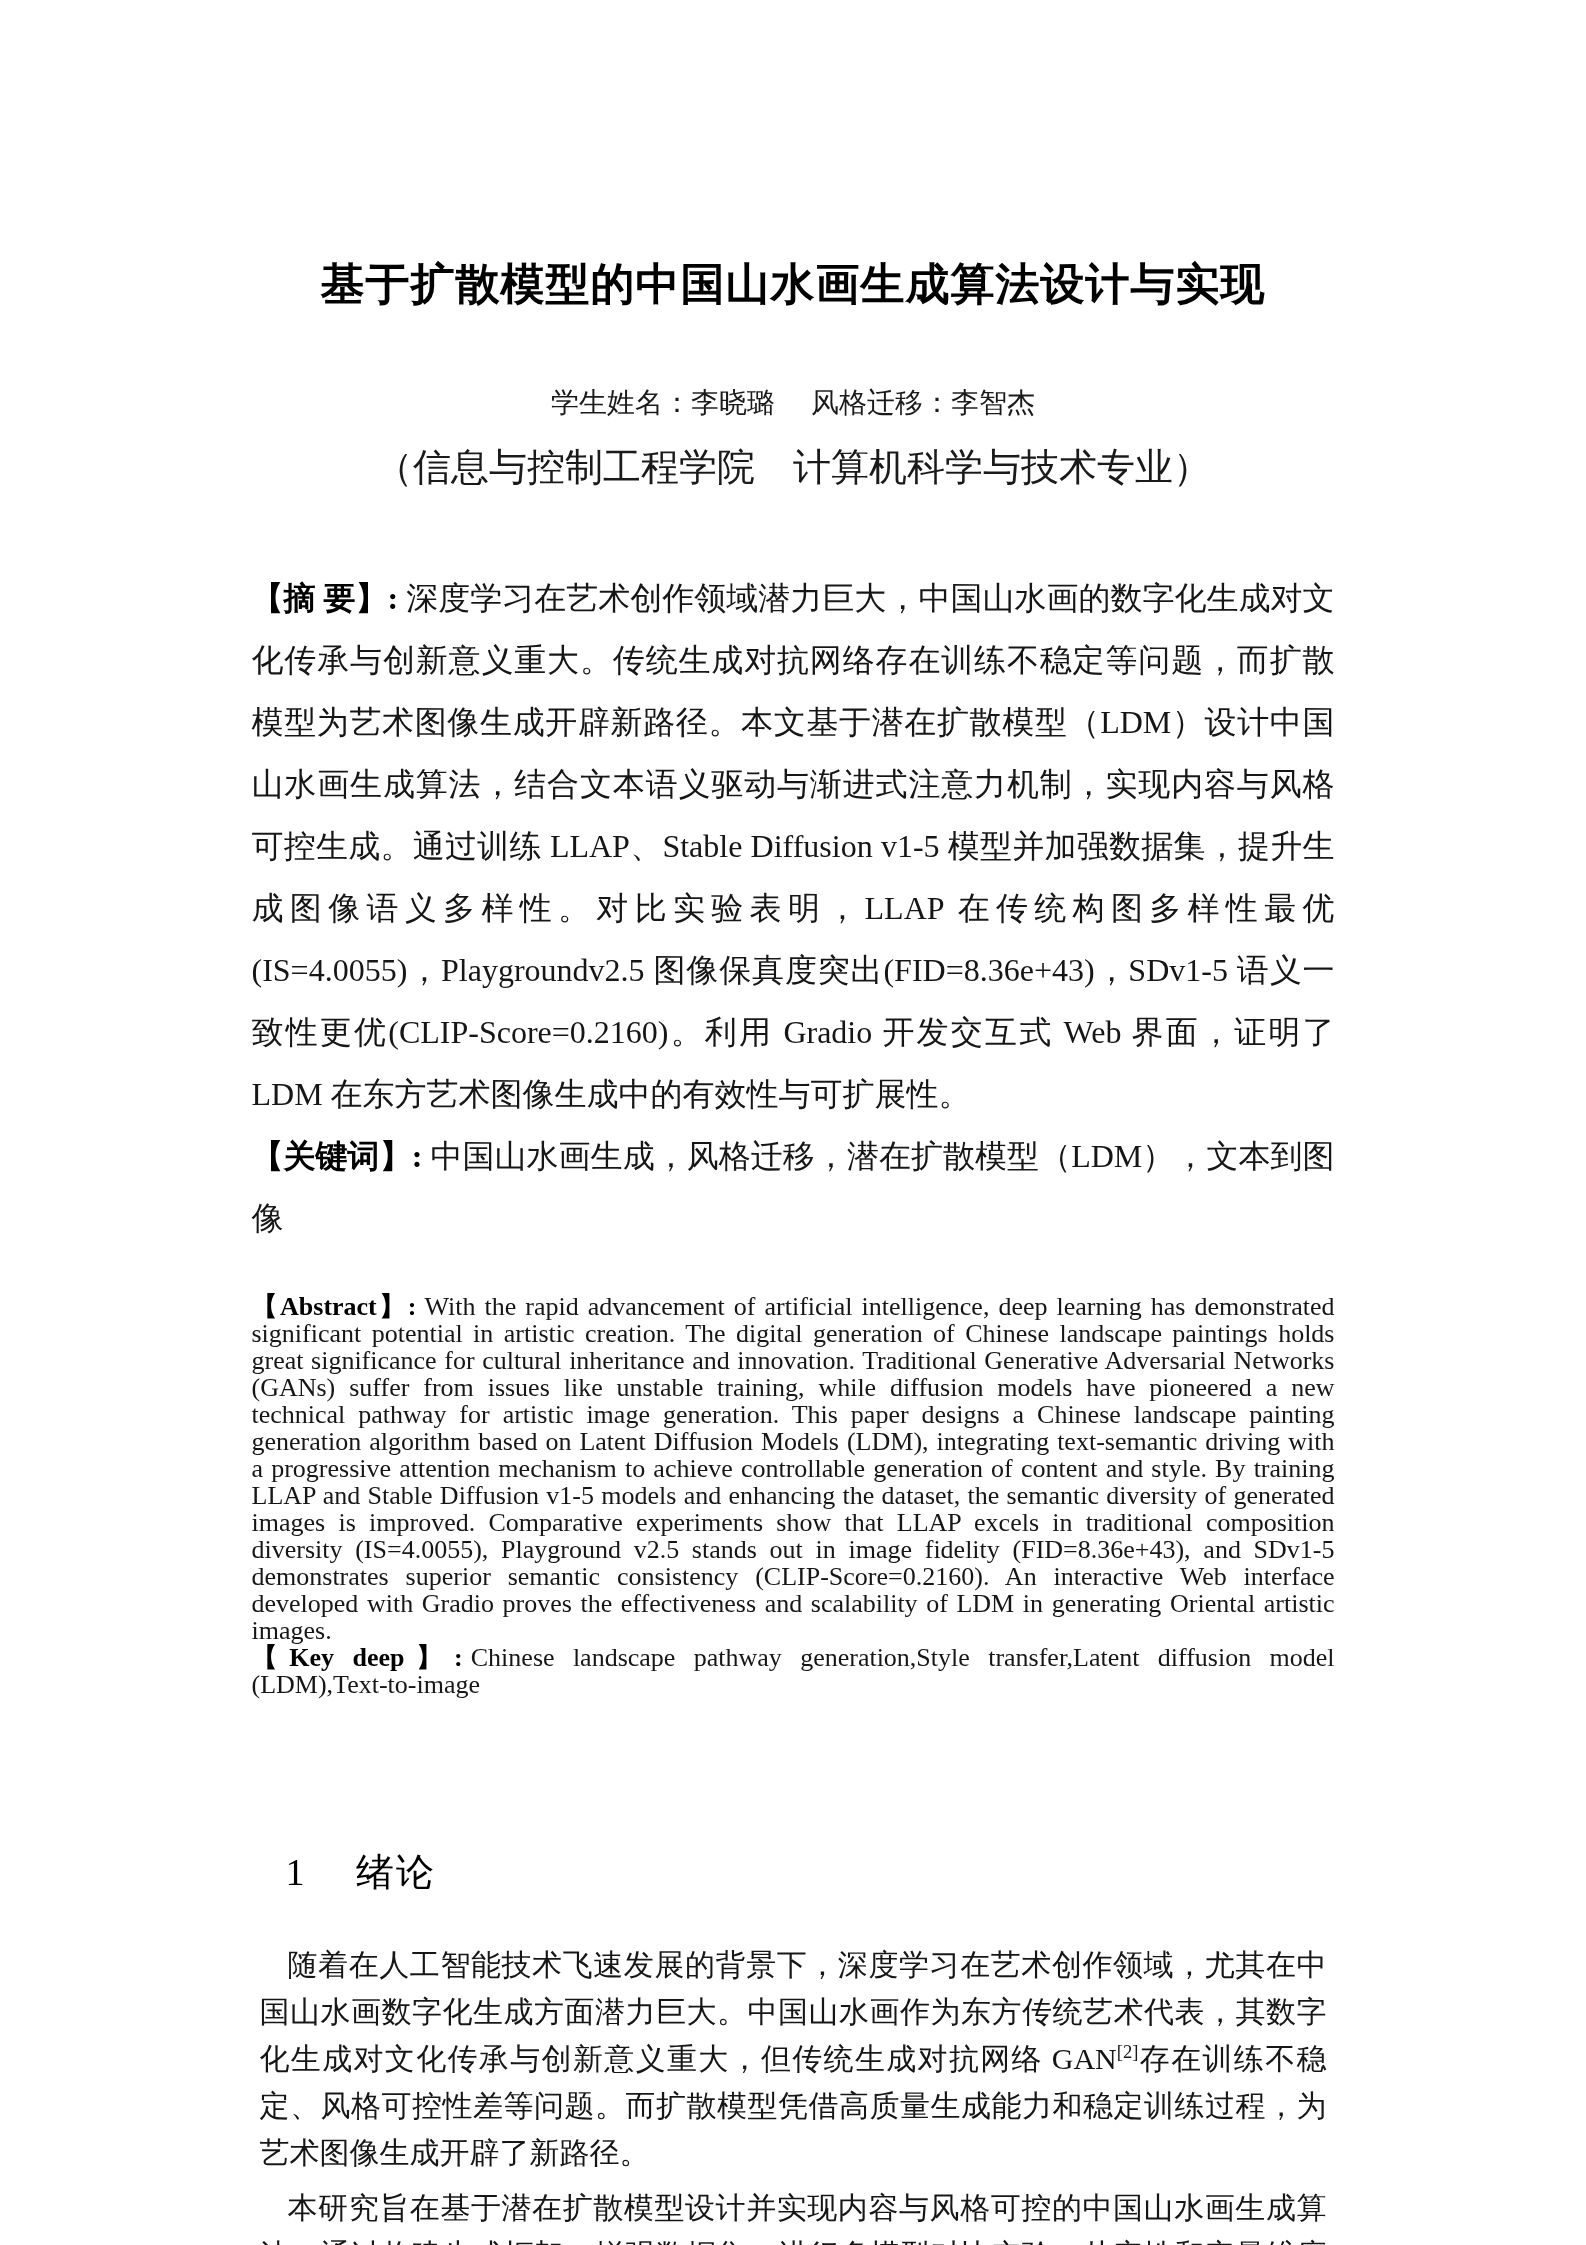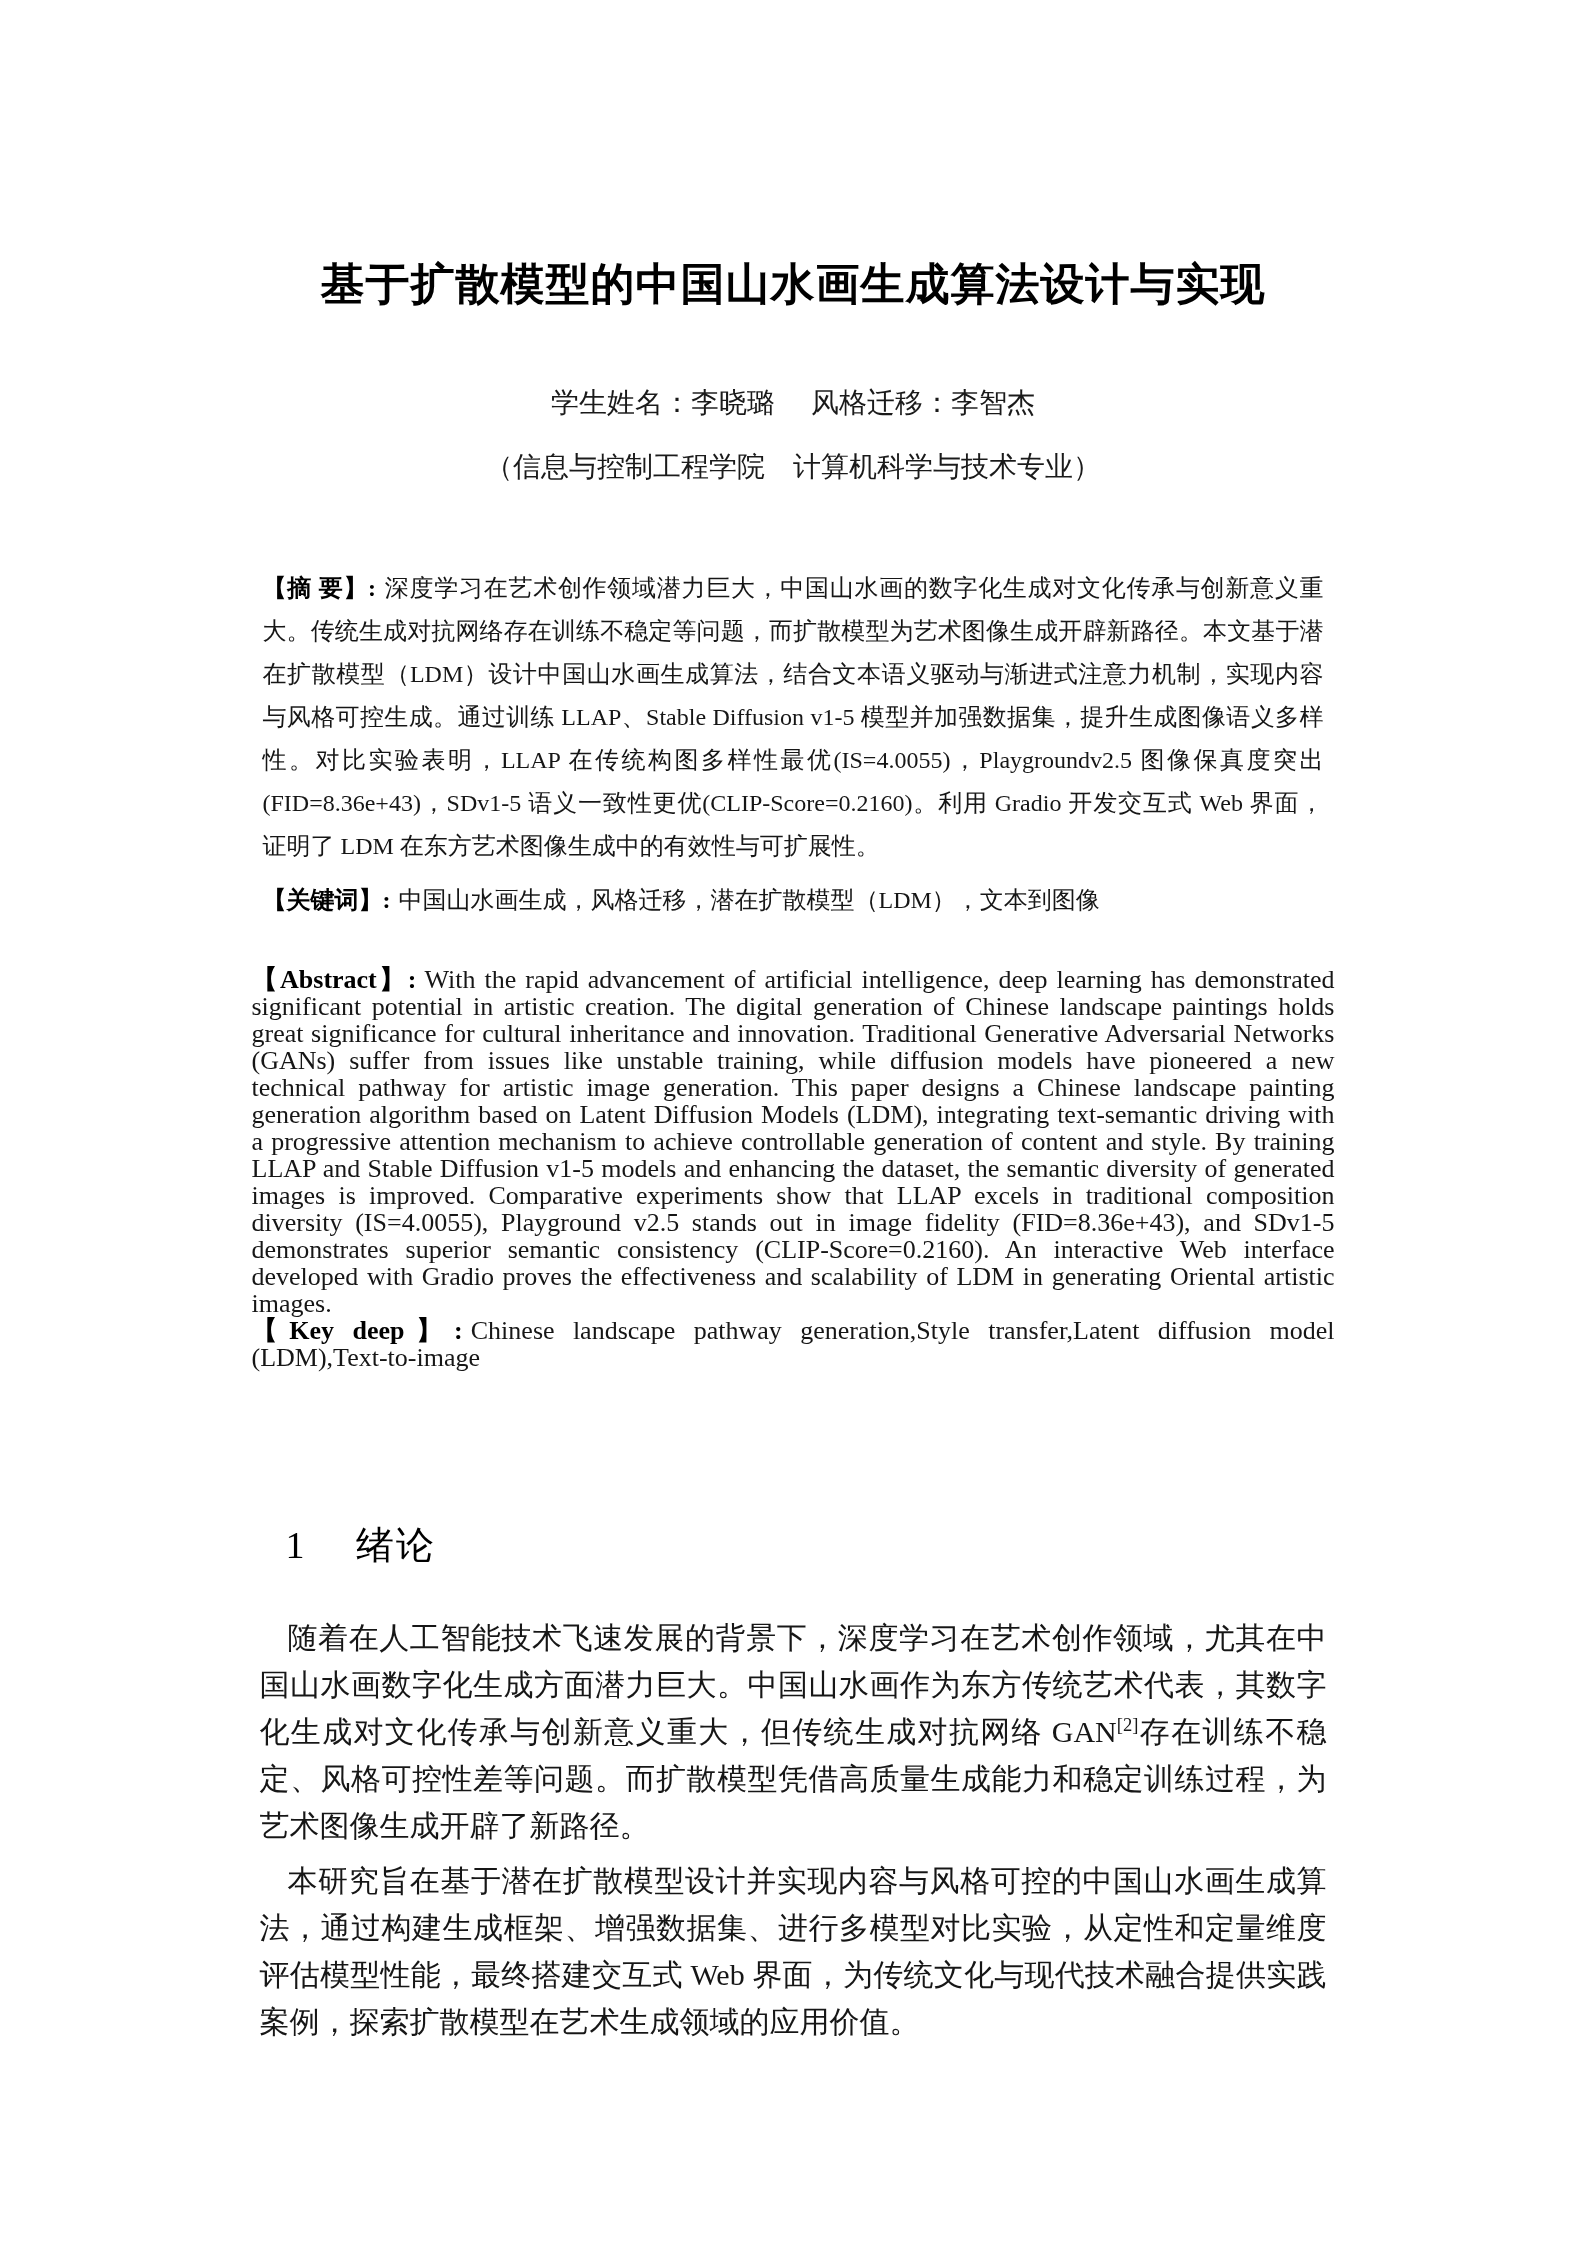--- a/index.html
+++ b/index.html
@@ -35,29 +35,29 @@
     justify-content: center;
     gap: 36px;
     font-size: 28px;
     line-height: 40px;
     color: #1a1a1a;
     text-align: right;
   }
   .affiliation {
     margin-top: 24px;
     text-align: center;
-    font-size: 28px;
+    font-size: 38px;
     line-height: 40px;
     color: #1a1a1a;
   }
   .abstract-cn, .keywords-cn {
-    font-size: 24px;
-    line-height: 43px;
+    font-size: 32px;
+    line-height: 62px;
     text-align: justify;
-    margin: 11px;
+    margin: 0;
     color: #161616;
   }
   .abstract-cn { margin-top: 80px; }
   .abstract-en, .keywords-en {
     font-size: 26px;
     line-height: 27px;
     text-align: justify;
     margin: 0;
     color: #161616;
   }

